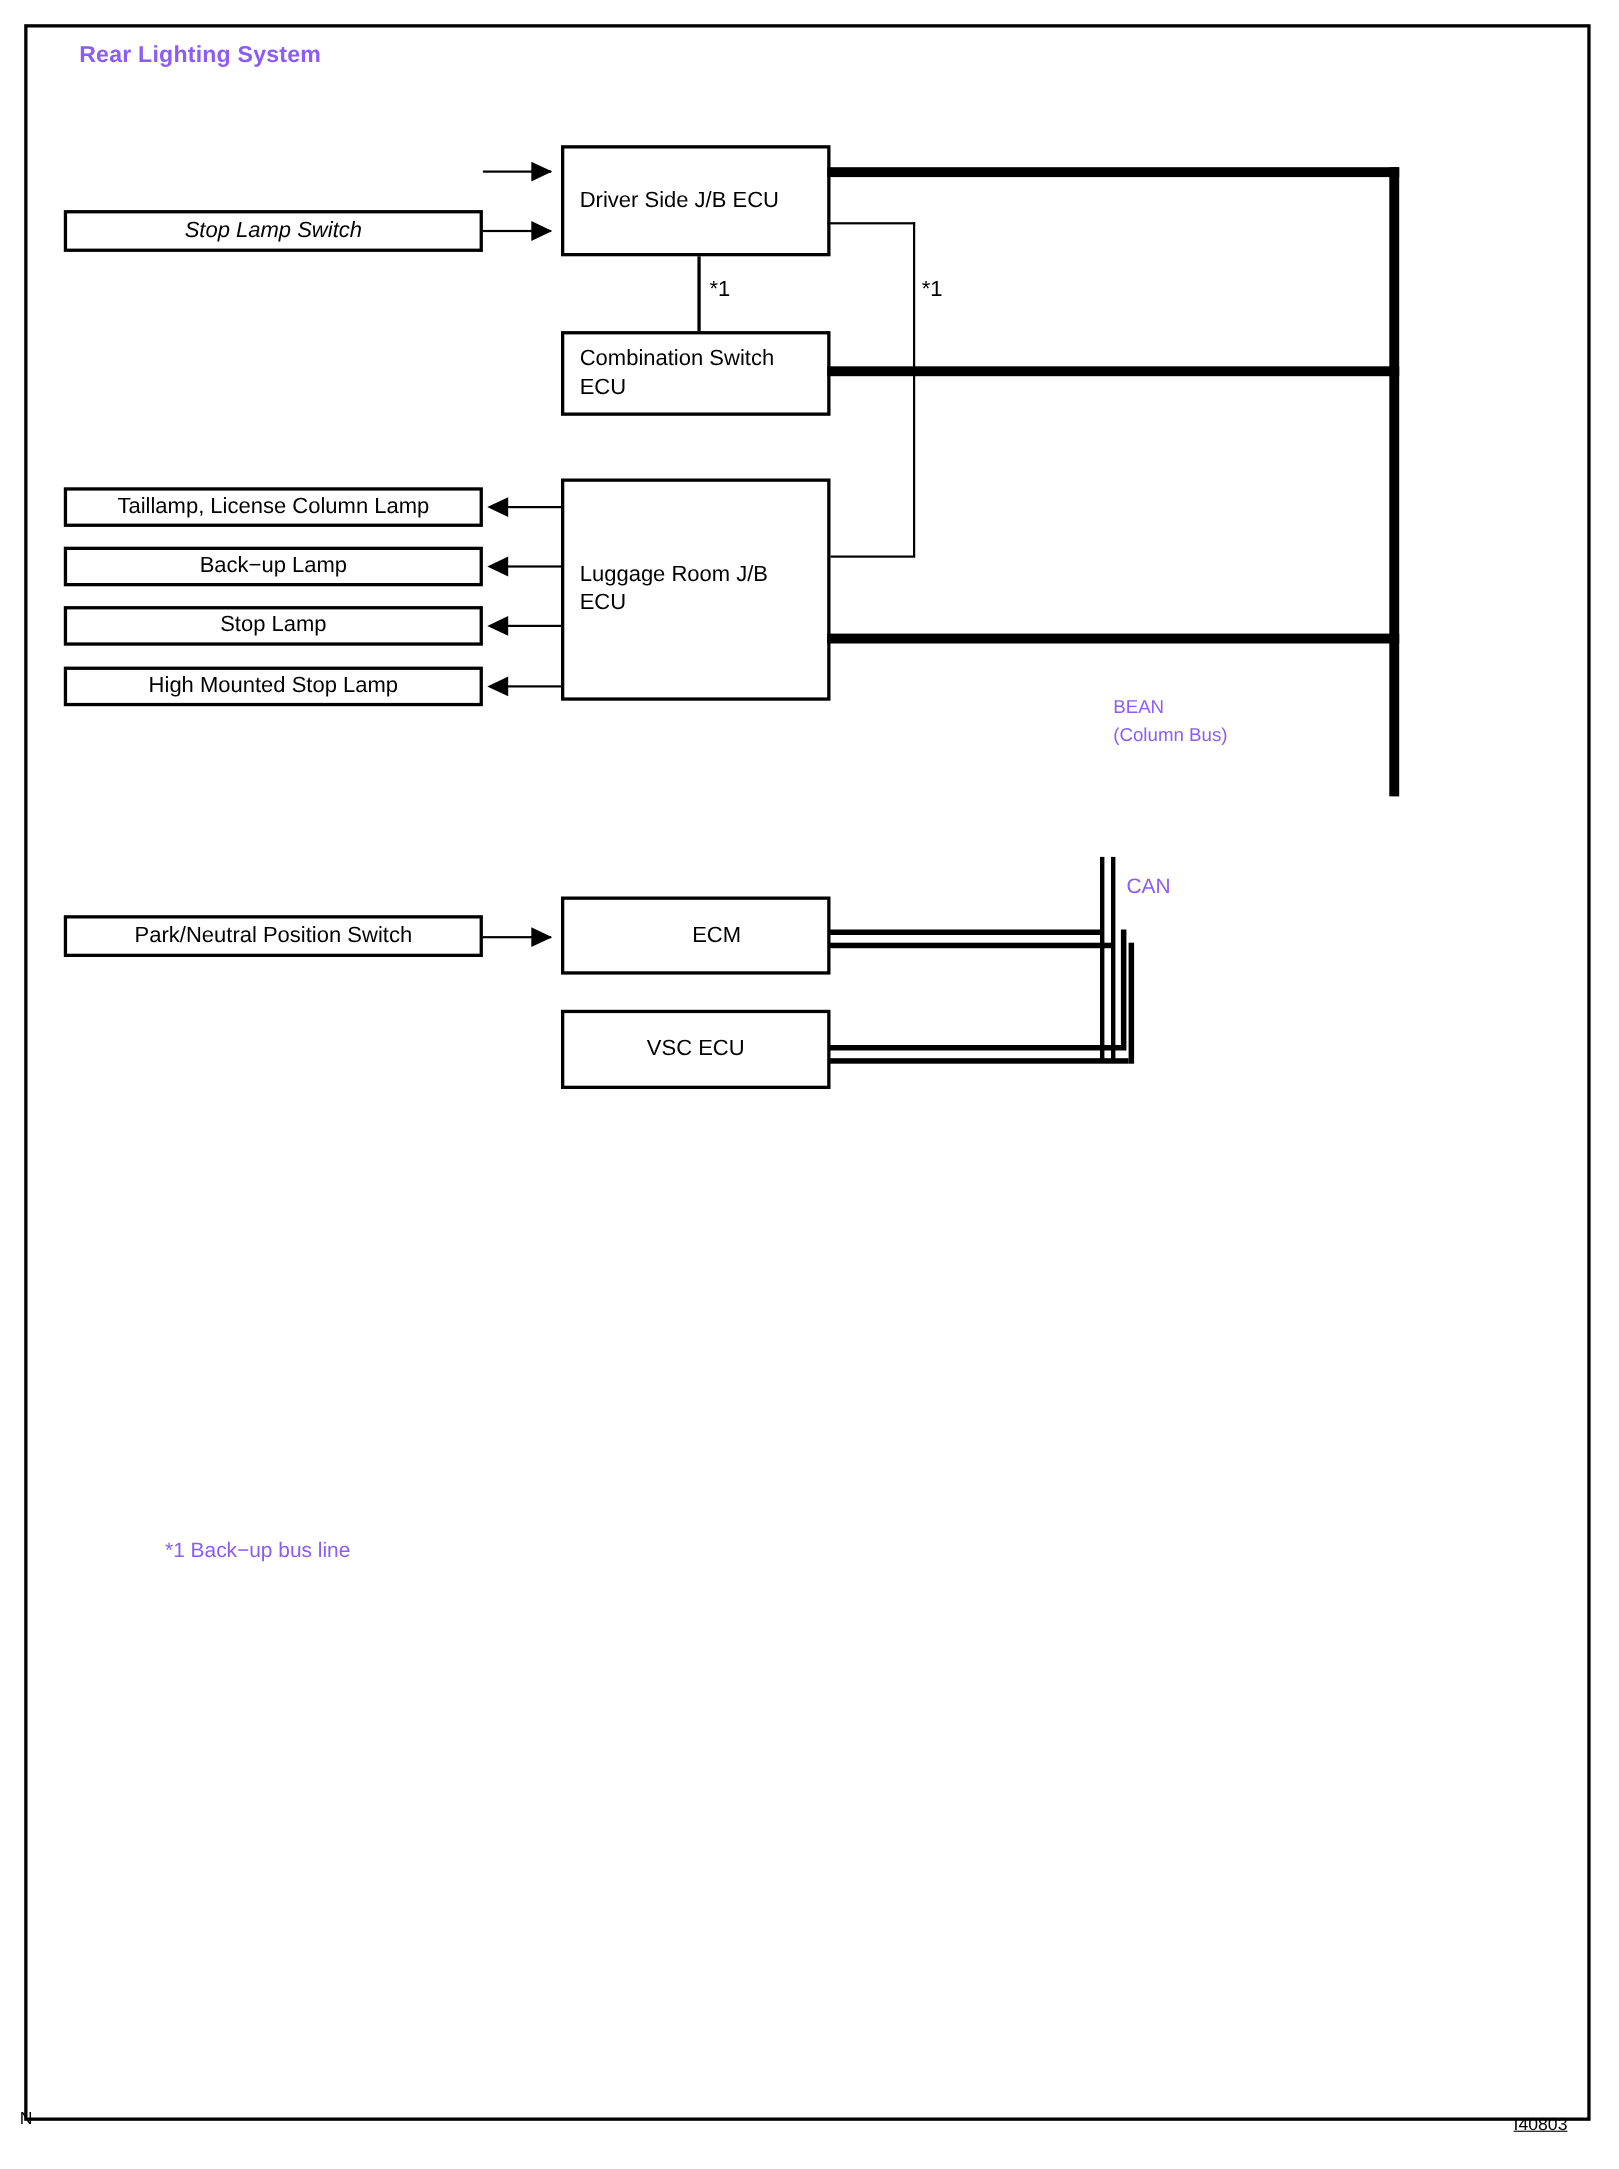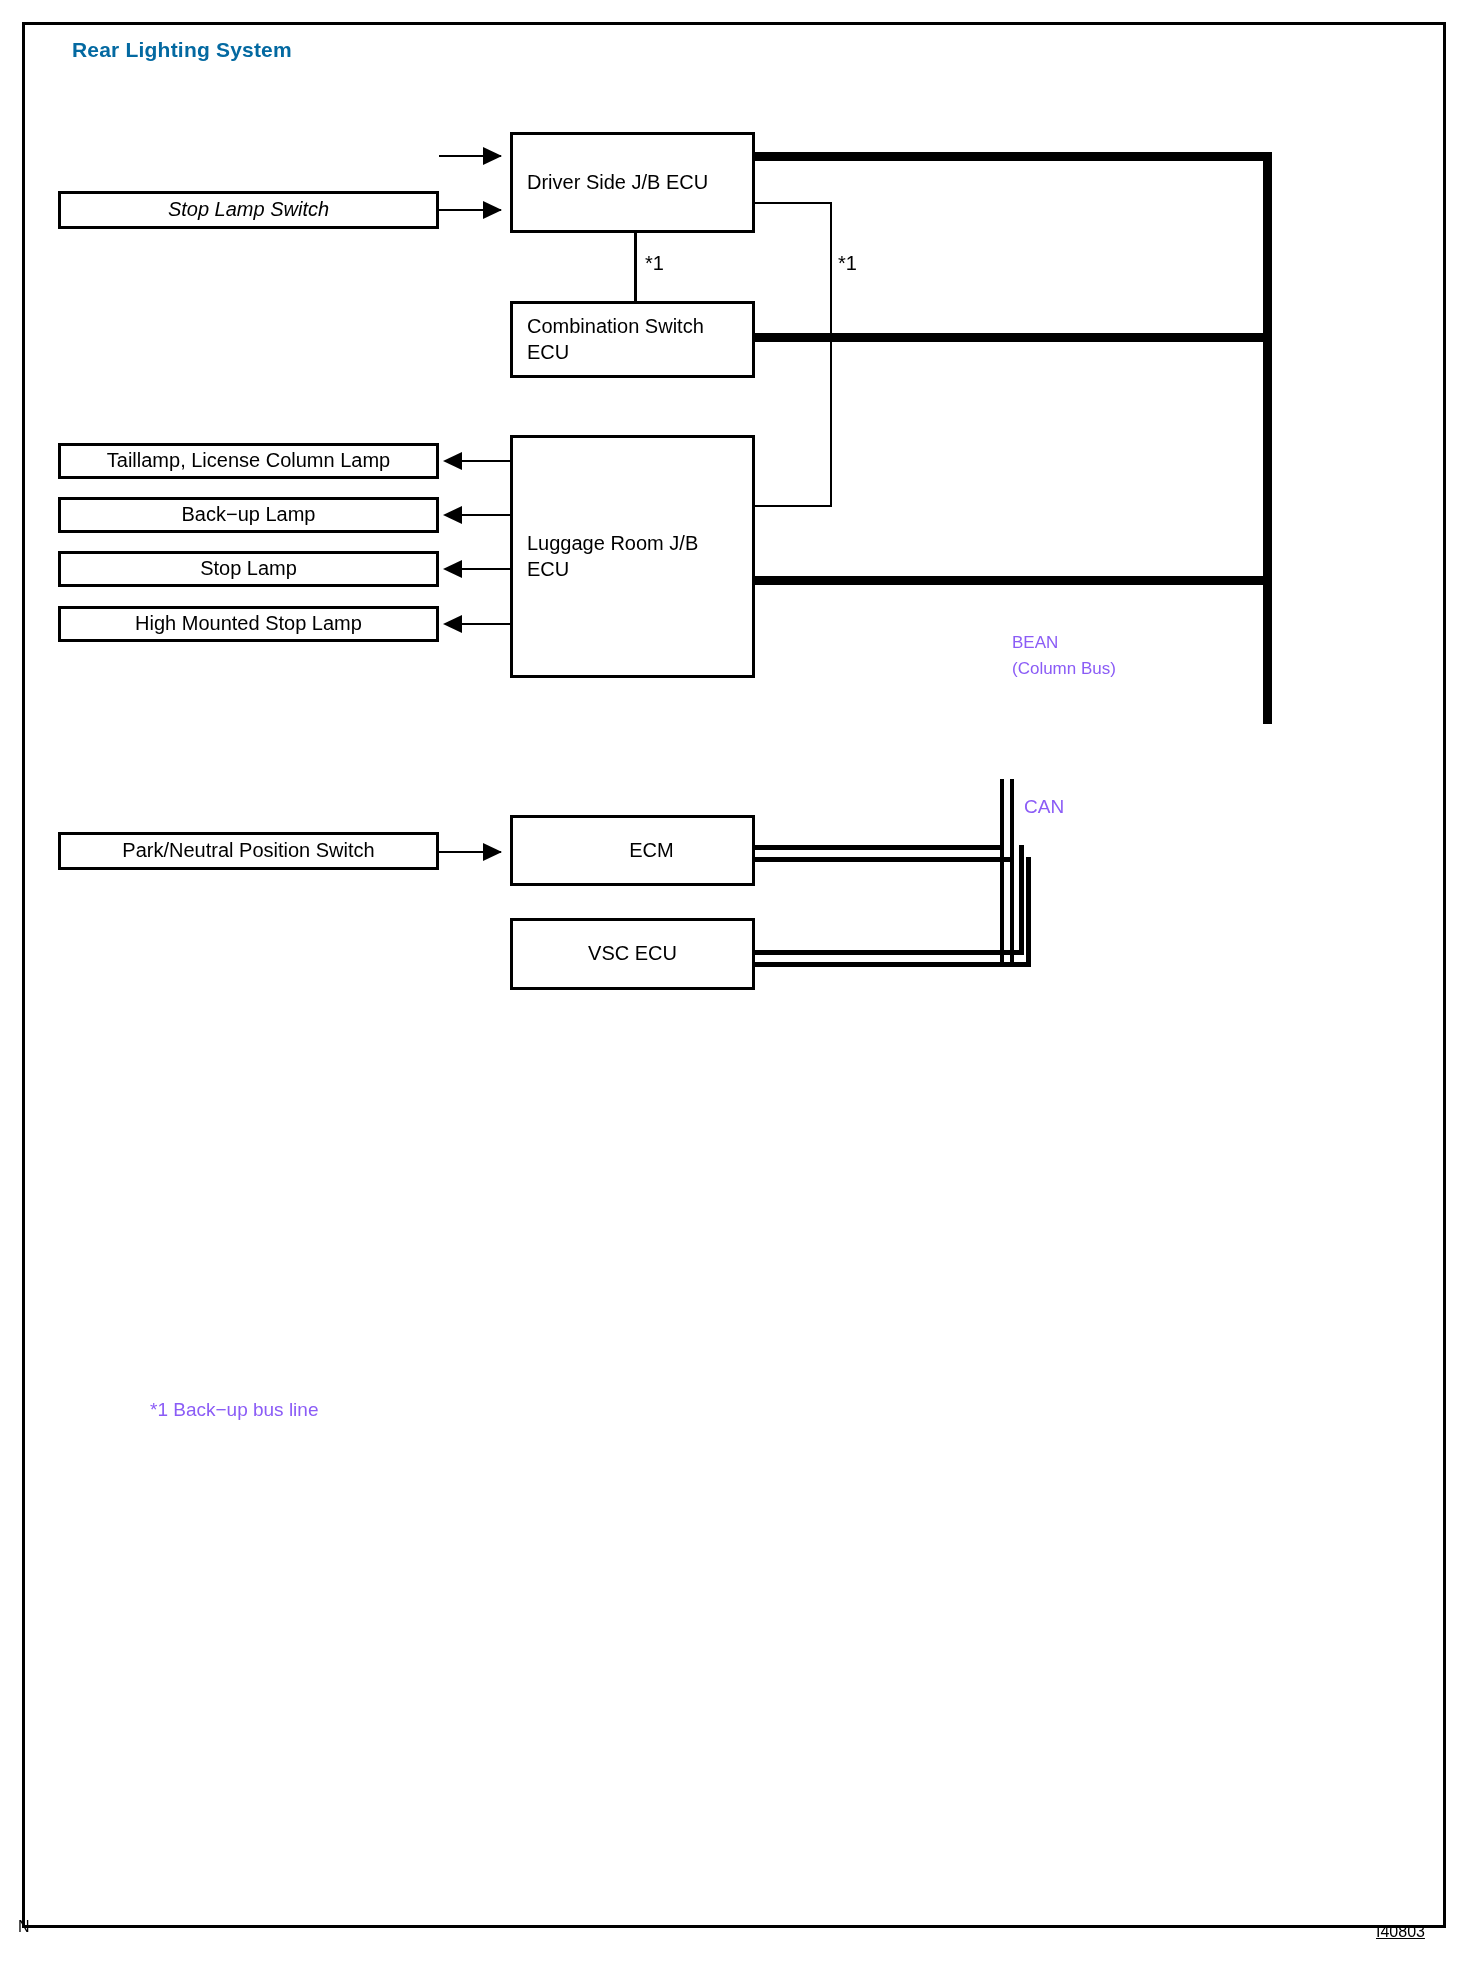--- a/index.html
+++ b/index.html
@@ -2,21 +2,21 @@
 <html><head>
 <meta charset="utf-8">
 <style>
   html,body{margin:0;padding:0;background:#ffffff;}
   body{font-family:"Liberation Sans", sans-serif;}
   #page{position:relative;width:1472px;height:1972px;background:#ffffff;overflow:hidden;}
 
   
   #frame{position:absolute;left:22px;top:22px;width:1424px;height:1906px;border:3px solid #000;box-sizing:border-box;}
 
-  .title{position:absolute;font-weight:bold;font-size:21px;color:#0369a1;letter-spacing:.2px;white-space:nowrap;}
+  .title{position:absolute;font-weight:bold;font-size:21px;color:#8b5cf6;letter-spacing:.2px;white-space:nowrap;}
 
   
   .box{position:absolute;box-sizing:border-box;border:3px solid #000;background:#fff;color:#000;font-size:20px;display:flex;align-items:center;}
   .box.center{justify-content:center;text-align:center;}
   .box.pad{padding-left:14px;}
   .box .lbl{display:block;line-height:1.28;white-space:pre-line;}
 
   
   .hline{position:absolute;background:#000;height:2px;}
   .vline{position:absolute;background:#000;width:2px;}
@@ -88,21 +88,21 @@
 
   <div class="hline" style="left:460px;top:514px;width:52px;"></div>
   <div class="arrow-l" style="left:443px;top:506px;"></div>
 
   <div class="hline" style="left:460px;top:568px;width:52px;"></div>
   <div class="arrow-l" style="left:443px;top:560px;"></div>
 
   <div class="hline" style="left:460px;top:623px;width:52px;"></div>
   <div class="arrow-l" style="left:443px;top:615px;"></div>
 
-  <div class="box pad" style="left:510px;top:435px;width:245px;height:243px;">
+  <div class="box pad" style="left:510px;top:435px;width:245px;height:202px;">
     <span class="lbl">Luggage Room J/B
 ECU</span>
   </div>
   <div class="hbus" style="left:752px;top:576px;width:520px;"></div>
 
   <div class="vbus" style="left:1263px;top:152px;height:572px;"></div>
 
   <div class="note small" style="left:1012px;top:632px;">BEAN</div>
   <div class="note small" style="left:1012px;top:658px;">(Column Bus)</div>
 

